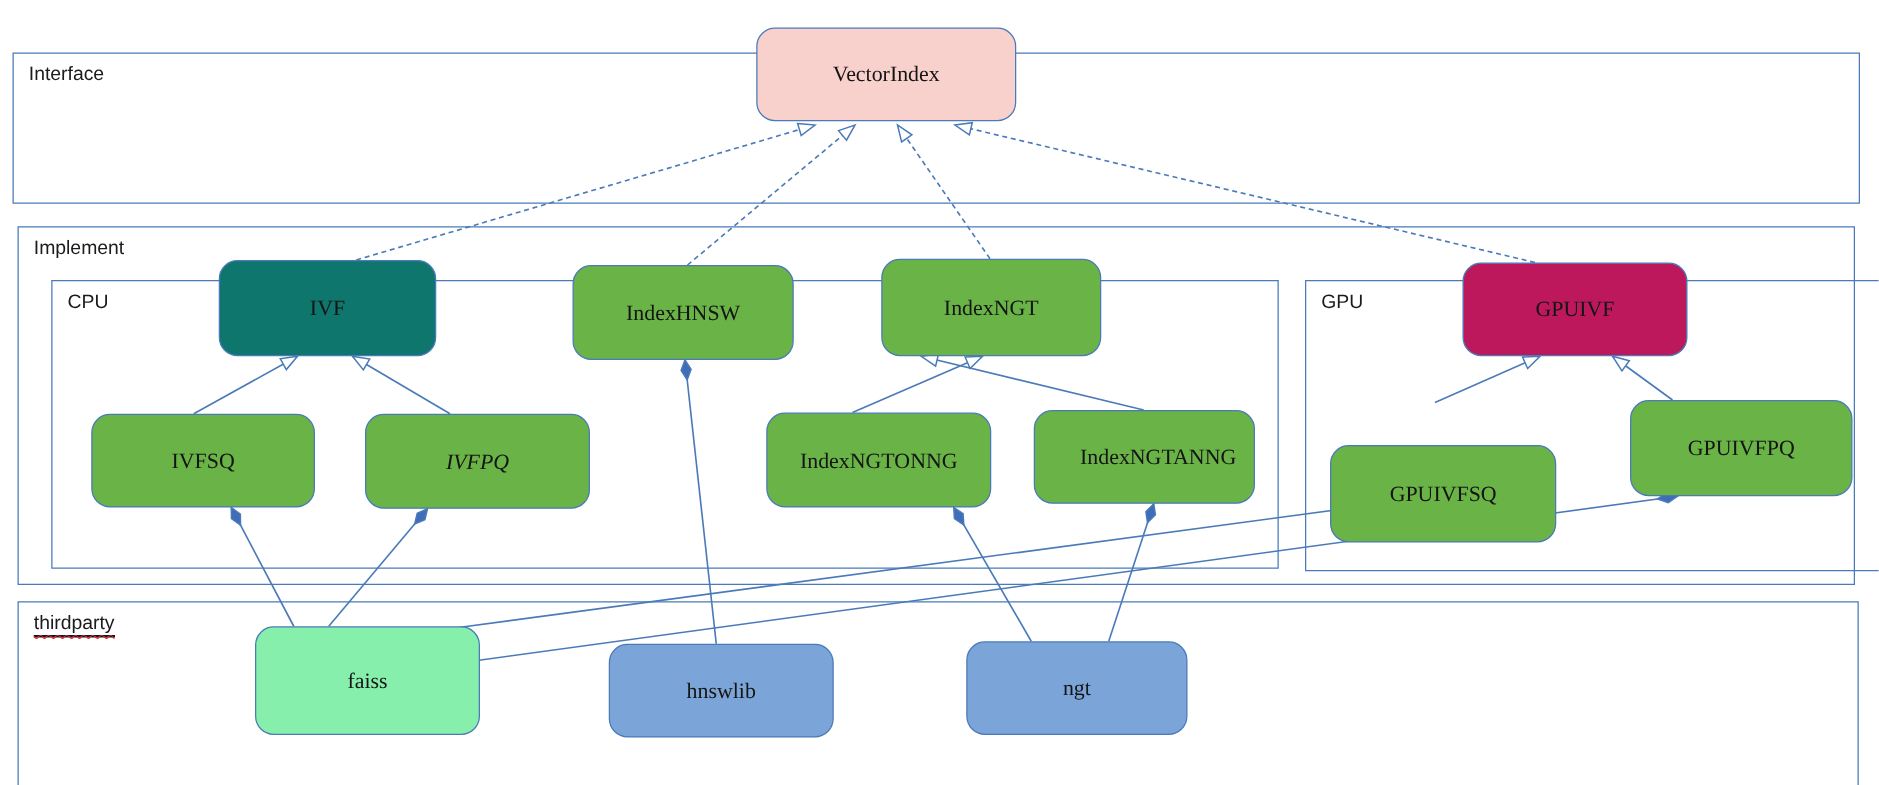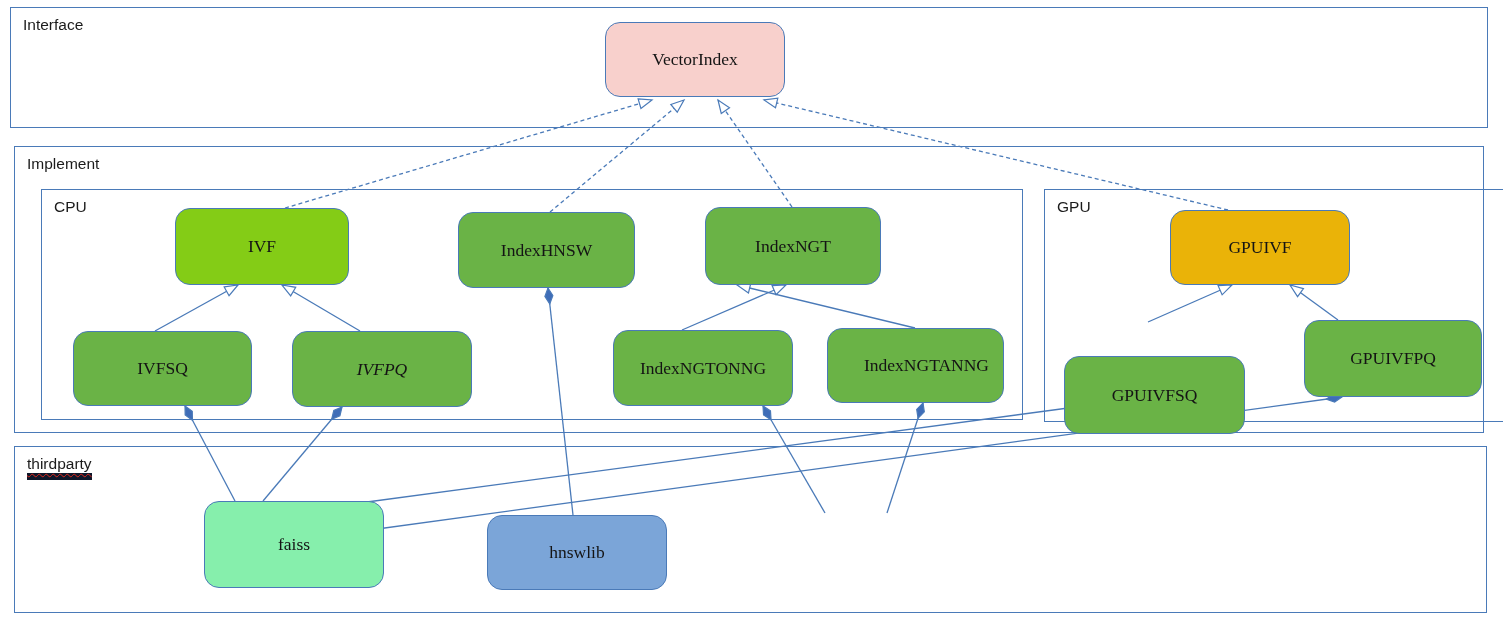--- a/index.html
+++ b/index.html
@@ -8,31 +8,32 @@
     width:1503px; height:628px;
     background:#ffffff;
     font-family:"Liberation Sans", sans-serif;
     overflow:hidden;
   }
   .group {
     position:absolute;
     border:1.5px solid #4a7ab8;
     background:transparent;
     box-sizing:border-box;
+    margin-top:35px;
   }
   .group-label {
     position:absolute;
     top:8px; left:12px;
     font-size:15.5px;
     color:#1b1b1b;
     font-family:"Liberation Sans", sans-serif;
     white-space:nowrap;
   }
   .misspelled {
-    border-bottom:7px solid #0f172a;
+    border-bottom:2px solid #0f172a;
     text-decoration:underline wavy #e02a1e;
     text-decoration-thickness:1px;
     text-underline-offset:4px;
   }
   .node {
     position:absolute;
     box-sizing:border-box;
     border:1.5px solid #4a7ab8;
     border-radius:15px;
     display:flex;
@@ -89,52 +90,55 @@
       <line x1="1148" y1="322" x2="1232" y2="285" class="edge edge--inherit" stroke="#4a7ab8" stroke-width="1.3" marker-end="url(#m-tri)"></line>
       <line x1="1338" y1="320" x2="1290" y2="285" class="edge edge--inherit" stroke="#4a7ab8" stroke-width="1.3" marker-end="url(#m-tri)"></line>
       <line x1="235" y1="501" x2="185" y2="406" class="edge edge--compose" stroke="#4a7ab8" stroke-width="1.3" marker-end="url(#m-dia)"></line>
       <line x1="263" y1="501" x2="342" y2="407" class="edge edge--compose" stroke="#4a7ab8" stroke-width="1.3" marker-end="url(#m-dia)"></line>
       <line x1="367" y1="502" x2="1128" y2="400" class="edge edge--compose" stroke="#4a7ab8" stroke-width="1.3" marker-end="url(#m-dia)"></line>
       <line x1="370" y1="530" x2="1342" y2="397" class="edge edge--compose" stroke="#4a7ab8" stroke-width="1.3" marker-end="url(#m-dia)"></line>
       <line x1="573" y1="515" x2="548" y2="288" class="edge edge--compose" stroke="#4a7ab8" stroke-width="1.3" marker-end="url(#m-dia)"></line>
       <line x1="825" y1="513" x2="763" y2="406" class="edge edge--compose" stroke="#4a7ab8" stroke-width="1.3" marker-end="url(#m-dia)"></line>
       <line x1="887" y1="513" x2="923" y2="403" class="edge edge--compose" stroke="#4a7ab8" stroke-width="1.3" marker-end="url(#m-dia)"></line>
     </svg>
-    <div class="node node--interface" style="left: 605px; top: 22px; width: 180px; height: 75px; background: rgb(248, 208, 204);">
+    <div class="node node--interface" style="left: 605px; top: 22px; width: 208px; height: 75px; background: rgb(248, 208, 204);">
       <span>VectorIndex</span>
     </div>
-    <div class="node node--impl" style="left: 175px; top: 208px; width: 174px; height: 77px; background: #84cc16;">
+    <div class="node node--impl" style="left: 175px; top: 208px; width: 174px; height: 77px; background: #0f766e;">
       <span>IVF</span>
     </div>
     <div class="node node--impl" style="left: 458px; top: 212px; width: 177px; height: 76px; background: rgb(106, 179, 70);">
       <span>IndexHNSW</span>
     </div>
     <div class="node node--impl" style="left: 705px; top: 207px; width: 176px; height: 78px; background: rgb(106, 179, 70);">
       <span>IndexNGT</span>
     </div>
     <div class="node node--impl" style="left: 73px; top: 331px; width: 179px; height: 75px; background: rgb(106, 179, 70);">
       <span>IVFSQ</span>
     </div>
     <div class="node node--impl" style="left: 292px; top: 331px; width: 180px; height: 76px; background: rgb(106, 179, 70); font-style: italic;">
       <span>IVFPQ</span>
     </div>
     <div class="node node--impl" style="left: 613px; top: 330px; width: 180px; height: 76px; background: rgb(106, 179, 70);">
       <span>IndexNGTONNG</span>
     </div>
     <div class="node node--impl" style="left: 827px; top: 328px; width: 177px; height: 75px; background: rgb(106, 179, 70); padding-left: 22px;">
       <span>IndexNGTANNG</span>
     </div>
-    <div class="node node--impl" style="left: 1170px; top: 210px; width: 180px; height: 75px; background: #eab308;">
+    <div class="node node--impl" style="left: 1170px; top: 210px; width: 180px; height: 75px; background: #be185d;">
       <span>GPUIVF</span>
     </div>
     <div class="node node--impl" style="left: 1064px; top: 322px; width: 181px; height: 78px; background: rgb(106, 179, 70); margin-top: 34px;">
       <span>GPUIVFSQ</span>
     </div>
     <div class="node node--impl" style="left: 1304px; top: 320px; width: 178px; height: 77px; background: rgb(106, 179, 70);">
       <span>GPUIVFPQ</span>
     </div>
     <div class="node node--thirdparty" style="left: 204px; top: 501px; width: 180px; height: 87px; background: #86efac;">
       <span>faiss</span>
     </div>
     <div class="node node--thirdparty" style="left: 487px; top: 515px; width: 180px; height: 75px; background: rgb(123, 165, 216);">
       <span>hnswlib</span>
     </div>
+    <div class="node node--thirdparty" style="left: 773px; top: 513px; width: 177px; height: 75px; background: rgb(123, 165, 216);">
+      <span>ngt</span>
+    </div>
   </div>
 
 </body></html>

